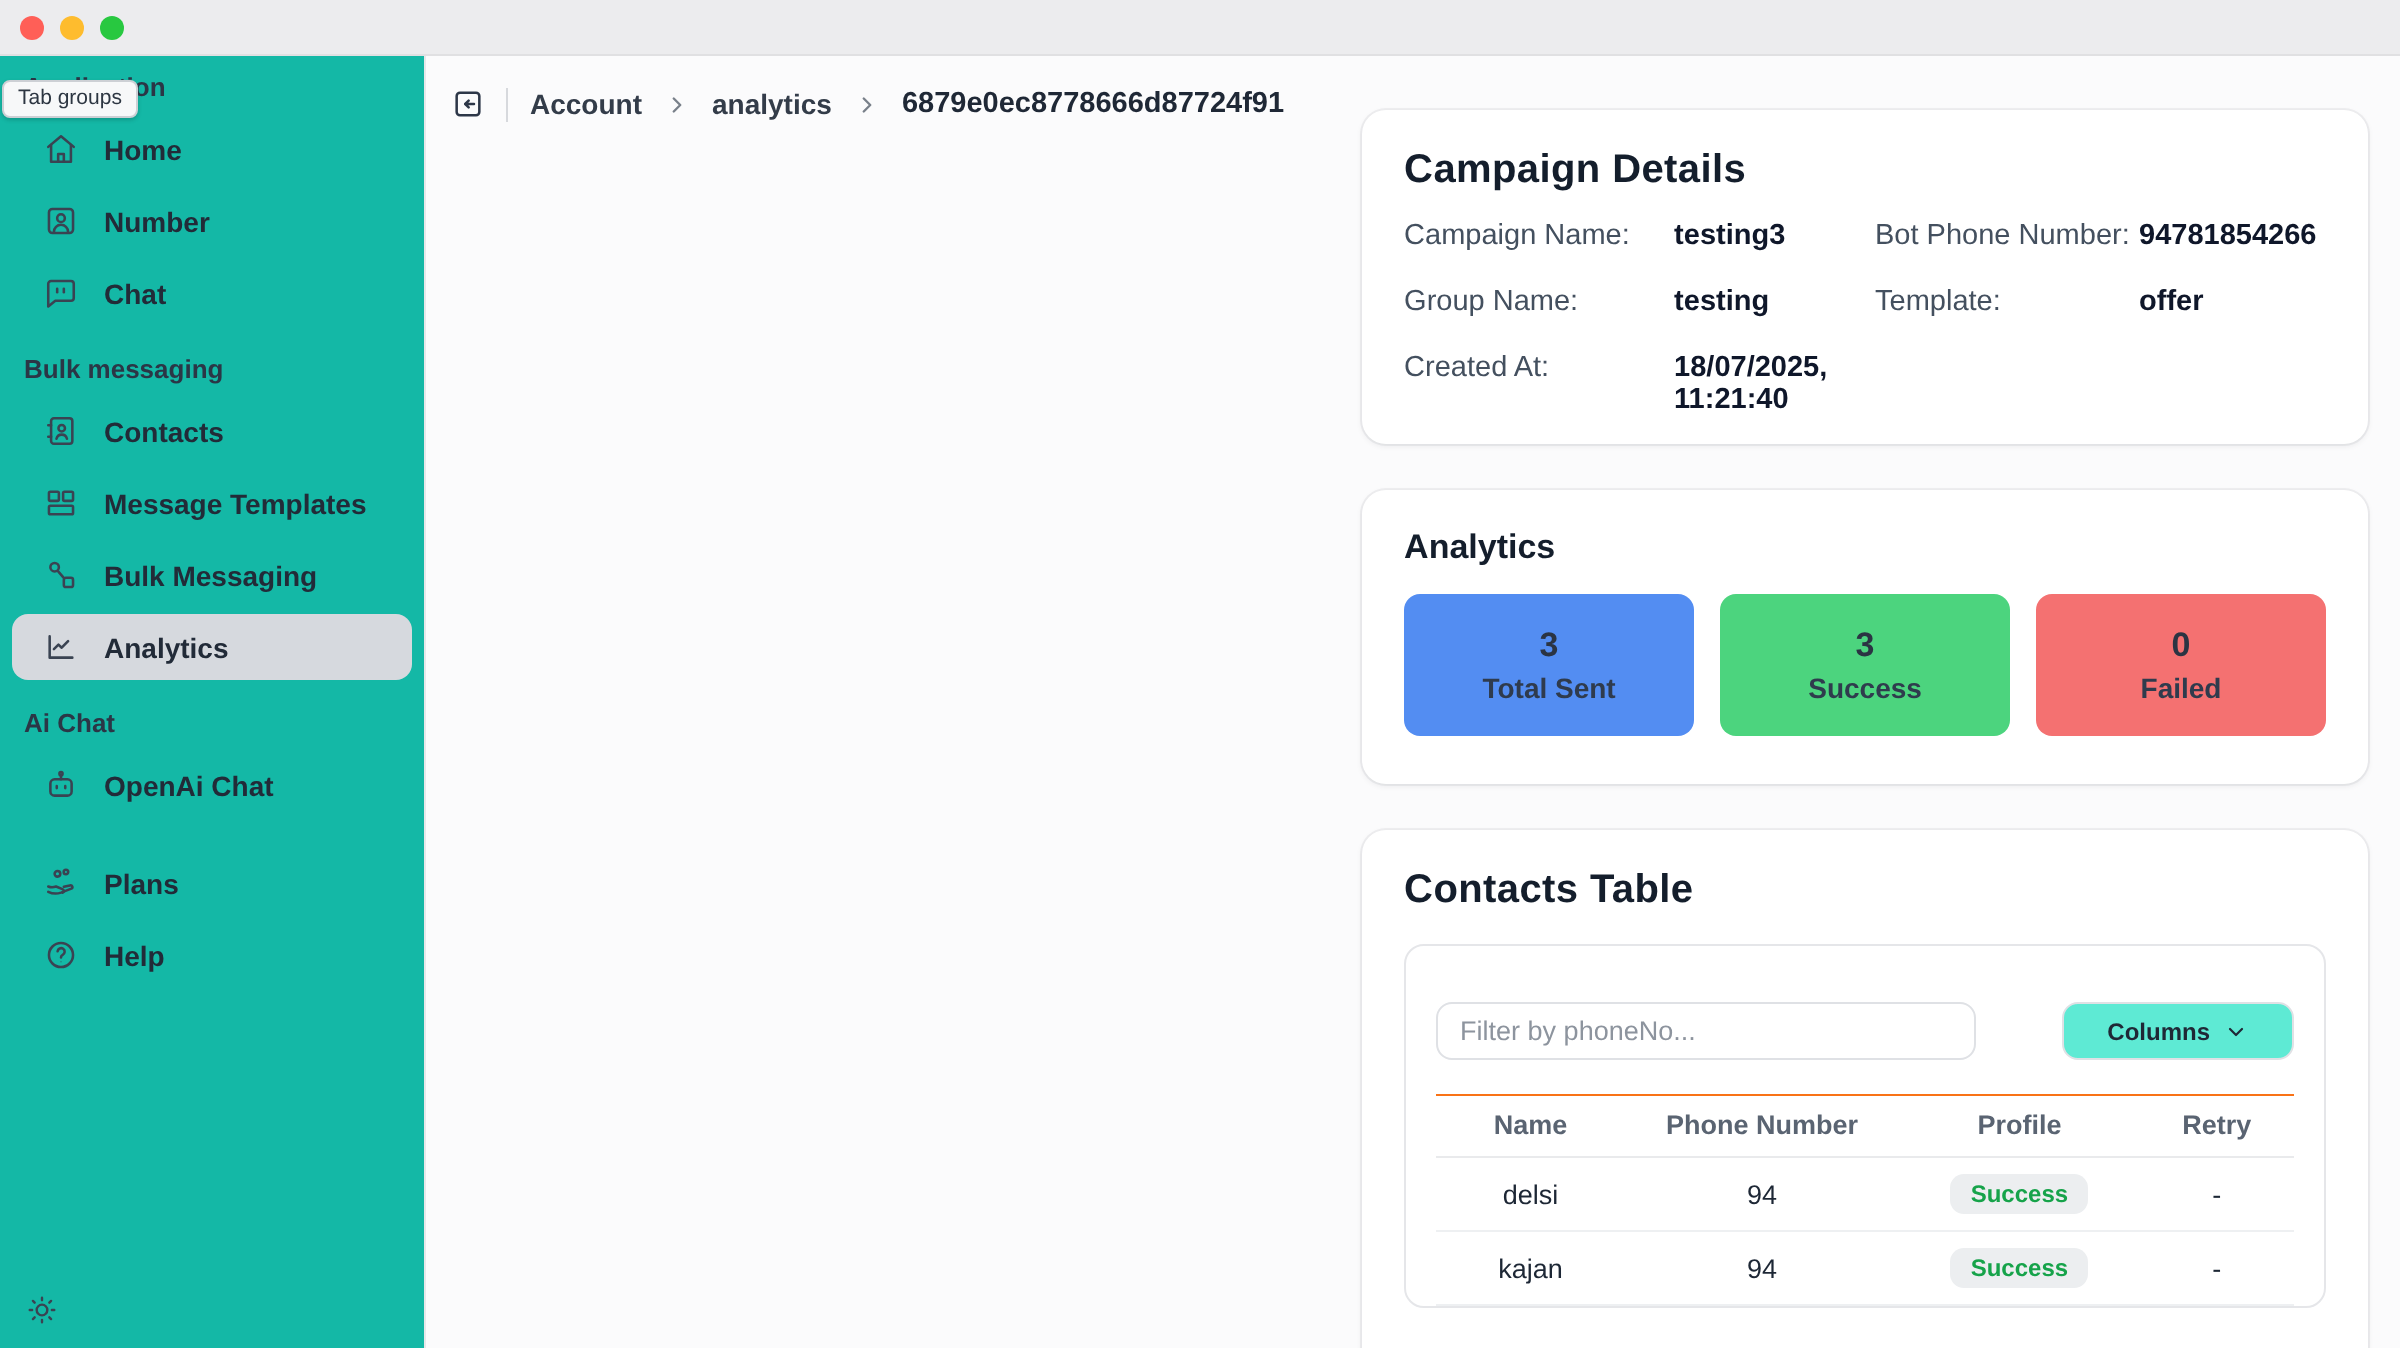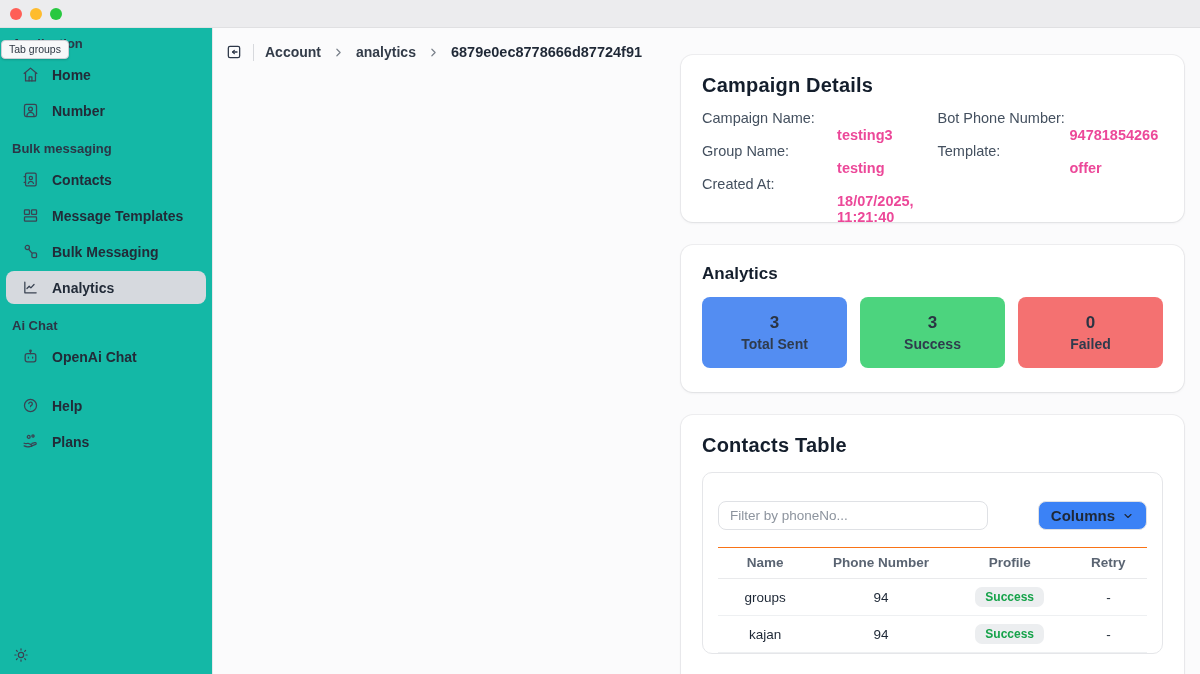--- a/index.html
+++ b/index.html
@@ -73,21 +73,21 @@
     margin-bottom: 23px;
   }
 
   
   .card.details { padding: 19px 21px 13px; }
   .card-title-lg { font-size: 20px; font-weight: 800; color: #141e2c; letter-spacing: .2px; }
   .fields { display: grid; grid-template-columns: 1fr 1fr; column-gap: 10px; margin-top: 13px; }
   .frow { display: flex; align-items: flex-start; height: 33px; }
   .flabel { font-size: 14.5px; color: #44505f; width: 135px; flex: 0 0 135px; }
   .fields .colR .flabel { width: 132px; flex-basis: 132px; }
-  .fvalue { font-size: 14.5px; font-weight: 700; color: #ec4899; margin-top: 17px; }
+  .fvalue { font-size: 14.5px; font-weight: 700; color: #0f172a; }
 
   
   .card.analytics { padding: 19px 21px 24px; }
   .card-title-md { font-size: 17px; font-weight: 800; color: #141e2c; }
   .stats { display: flex; gap: 13px; margin-top: 13px; }
   .stat {
     flex: 1; height: 71px; border-radius: 8px;
     display: flex; flex-direction: column; align-items: center; justify-content: center; gap: 3px;
   }
   .stat .num { font-size: 17px; font-weight: 800; color: #2b3443; }
@@ -100,22 +100,22 @@
     padding: 28px 15px 0; position: relative;
   }
   .filter-row { display: flex; align-items: center; justify-content: space-between; }
   .filter-input {
     width: 270px; height: 29px; border: 1px solid #dfe1e5; border-radius: 8px;
     padding: 0 11px; font-size: 13.5px; color: #333c49; background: #fff; outline: none;
     font-family: "Liberation Sans", sans-serif;
   }
   .filter-input::placeholder { color: #8d949e; }
   .columns-btn {
-    height: 29px; border: 1px solid #dfe1e5; border-radius: 8px; background: #3b82f6;
-    padding: 0 12px; font-size: 15px; font-weight: 600; color: #1f2836;
+    height: 29px; border: 1px solid #dfe1e5; border-radius: 8px; background: #5eead4;
+    padding: 0 22px; font-size: 12px; font-weight: 600; color: #1f2836;
     display: flex; align-items: center; gap: 7px; cursor: pointer;
     font-family: "Liberation Sans", sans-serif;
   }
   table.ctable { width: 100%; border-collapse: collapse; table-layout: fixed; margin-top: 17px; }
   .ctable col.c1 { width: 22%; } .ctable col.c2 { width: 32%; }
   .ctable col.c3 { width: 28%; } .ctable col.c4 { width: 18%; }
   .ctable th {
     font-size: 13.5px; font-weight: 600; color: #5a6472; text-align: center;
     padding: 7px 0 8px; border-top: 1px solid #f97316; border-bottom: 1px solid #e9eaec;
   }
@@ -159,20 +159,30 @@
       <span class="icn">
         <svg width="17" height="17" viewBox="0 0 24 24" fill="none" stroke="currentColor" stroke-width="1.8" stroke-linecap="round" stroke-linejoin="round">
             <rect x="3.5" y="3.5" width="17" height="17" rx="2.5"></rect>
             <circle cx="12" cy="10" r="2.7"></circle>
             <path d="M7 20.3v-.6a5 5 0 0 1 10 0v.6"></path>
           </svg>
       </span>
       <span>Number</span>
     </div>
 
+    <div class="side-item">
+      <span class="icn">
+        <svg width="17" height="17" viewBox="0 0 24 24" fill="none" stroke="currentColor" stroke-width="1.8" stroke-linecap="round" stroke-linejoin="round">
+            <path d="M21 15.5a2 2 0 0 1-2 2H8l-5 4v-16a2 2 0 0 1 2-2h14a2 2 0 0 1 2 2z"></path>
+            <path d="M9.3 9v2.4"></path>
+            <path d="M14 9v2.4"></path>
+          </svg>
+      </span>
+      <span>Chat</span>
+    </div>
 
     <div class="section-heading">Bulk messaging</div>
 
     <div class="side-item">
       <span class="icn">
         <svg width="17" height="17" viewBox="0 0 24 24" fill="none" stroke="currentColor" stroke-width="1.8" stroke-linecap="round" stroke-linejoin="round">
             <rect x="5" y="3" width="15" height="18" rx="2"></rect>
             <circle cx="12.5" cy="10" r="2.3"></circle>
             <path d="M8.8 17.5a3.8 3.8 0 0 1 7.4 0"></path>
             <path d="M3 8h2M3 16h2"></path>
@@ -221,41 +231,41 @@
             <rect x="4.5" y="8" width="15" height="11.5" rx="3"></rect>
             <path d="M12 8V5.2"></path>
             <circle cx="12" cy="4" r="1.1"></circle>
             <path d="M9 12.8v1.4M15 12.8v1.4"></path>
           </svg>
       </span>
       <span>OpenAi Chat</span>
     </div>
 
     <div class="footer-group">
-      <div class="side-item">
-        <span class="icn">
-          <svg width="17" height="17" viewBox="0 0 24 24" fill="none" stroke="currentColor" stroke-width="1.8" stroke-linecap="round" stroke-linejoin="round">
-              <circle cx="12" cy="12" r="8.5"></circle>
-              <path d="M9.6 9.4a2.5 2.5 0 1 1 3.6 2.5c-.8.4-1.2 1-1.2 1.8"></path>
-              <circle cx="12" cy="16.8" r=".4" fill="currentColor" stroke="none"></circle>
-            </svg>
-        </span>
-        <span>Help</span>
-      </div>
-
       <div class="side-item">
         <span class="icn">
           <svg width="17" height="17" viewBox="0 0 24 24" fill="none" stroke="currentColor" stroke-width="1.8" stroke-linecap="round" stroke-linejoin="round">
               <circle cx="9.5" cy="5.5" r="2"></circle>
               <circle cx="15.5" cy="4.2" r="1.6"></circle>
               <path d="M3 14.5c2 .8 3.6.7 5.5 0l4.5 1.8c1 .4 1.6 1.8.2 2.5"></path>
               <path d="M3 18.2c3.2 1.6 6 1.6 9 .6l7.3-2.8c1.4-.6.7-2.7-1-2.3l-4.3 1"></path>
             </svg>
         </span>
         <span>Plans</span>
+      </div>
+
+      <div class="side-item">
+        <span class="icn">
+          <svg width="17" height="17" viewBox="0 0 24 24" fill="none" stroke="currentColor" stroke-width="1.8" stroke-linecap="round" stroke-linejoin="round">
+              <circle cx="12" cy="12" r="8.5"></circle>
+              <path d="M9.6 9.4a2.5 2.5 0 1 1 3.6 2.5c-.8.4-1.2 1-1.2 1.8"></path>
+              <circle cx="12" cy="16.8" r=".4" fill="currentColor" stroke="none"></circle>
+            </svg>
+        </span>
+        <span>Help</span>
       </div>
 
     </div>
 
     <div class="theme-toggle">
       <span>
         <svg width="16" height="16" viewBox="0 0 24 24" fill="none" stroke="currentColor" stroke-width="1.8" stroke-linecap="round">
             <circle cx="12" cy="12" r="4"></circle>
             <path d="M12 2.8v1.8M12 19.4v1.8M2.8 12h1.8M19.4 12h1.8M5.2 5.2l1.3 1.3M17.5 17.5l1.3 1.3M18.8 5.2l-1.3 1.3M6.5 17.5l-1.3 1.3"></path>
           </svg>
@@ -366,21 +376,21 @@
             <thead>
               <tr>
                 <th>Name</th>
                 <th>Phone Number</th>
                 <th>Profile</th>
                 <th>Retry</th>
               </tr>
             </thead>
             <tbody>
               <tr>
-                <td>groups</td>
+                <td>delsi</td>
                 <td>94</td>
                 <td>
                   <span class="badge-success">Success</span>
                 </td>
                 <td>-</td>
               </tr>
               <tr>
                 <td>kajan</td>
                 <td>94</td>
                 <td>

